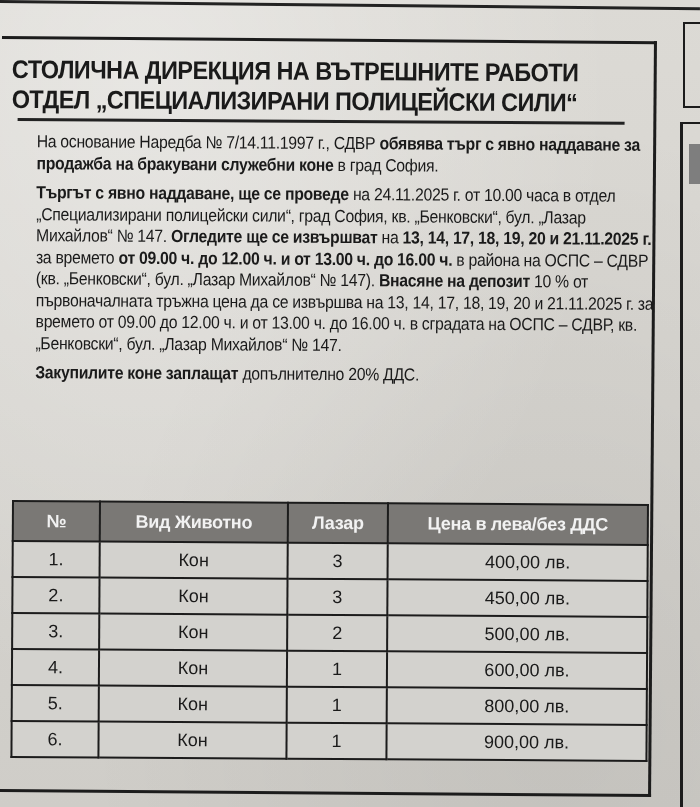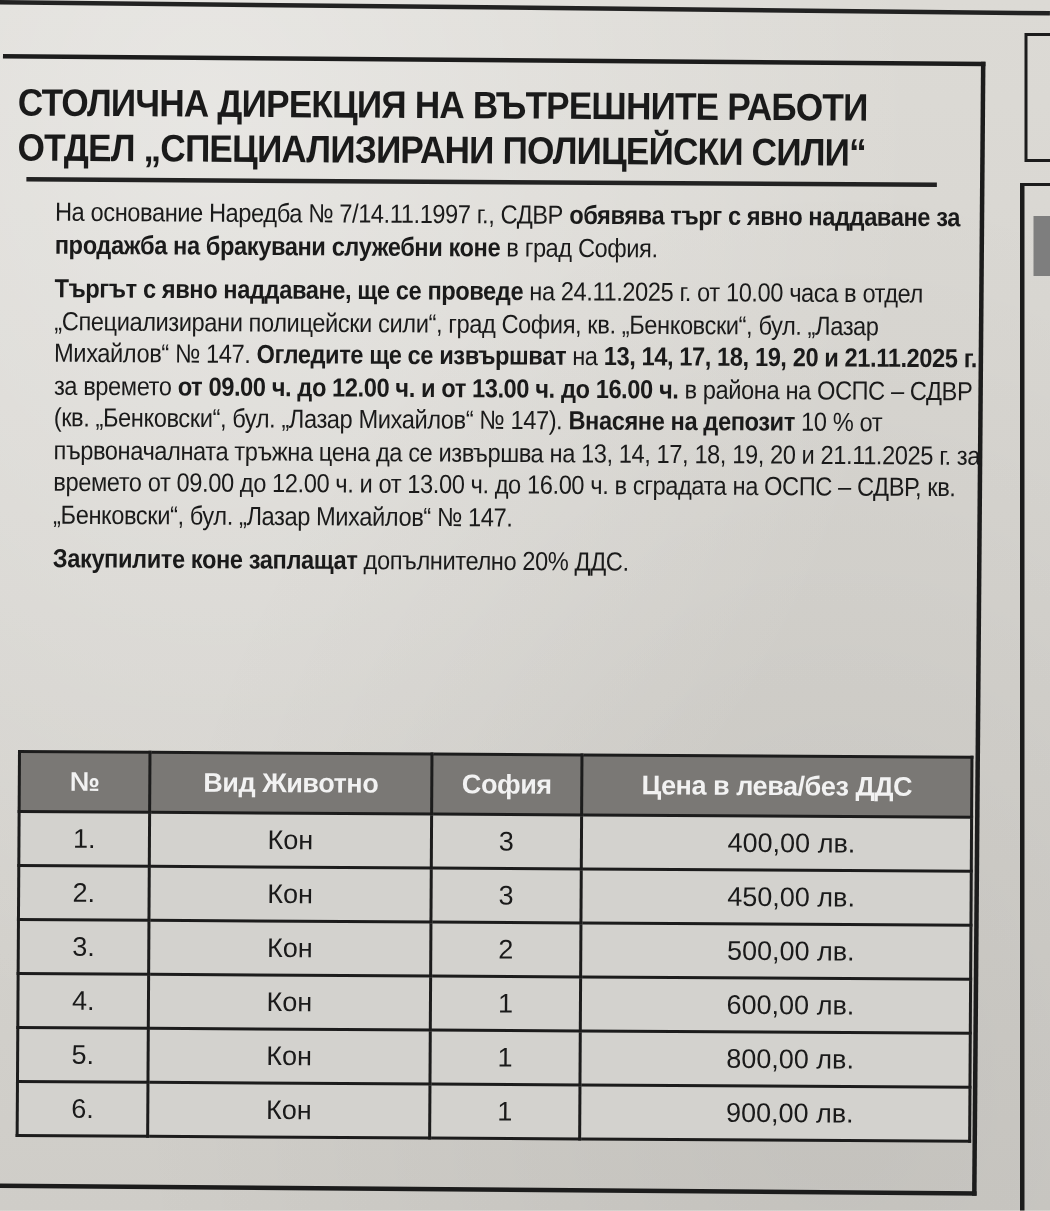--- a/index.html
+++ b/index.html
@@ -97,21 +97,21 @@
   <colgroup>
       <col style="width:87px">
       <col style="width:188px">
       <col style="width:100px">
       <col>
     </colgroup>
   <thead>
     <tr>
       <th>№</th>
       <th>Вид Животно</th>
-      <th>София</th>
+      <th>Лазар</th>
       <th>Цена в лева/без ДДС</th>
     </tr>
   </thead>
   <tbody>
     <tr>
       <td>1.</td>
       <td>Кон</td>
       <td>3</td>
       <td class="price">400,00 лв.</td>
     </tr>

